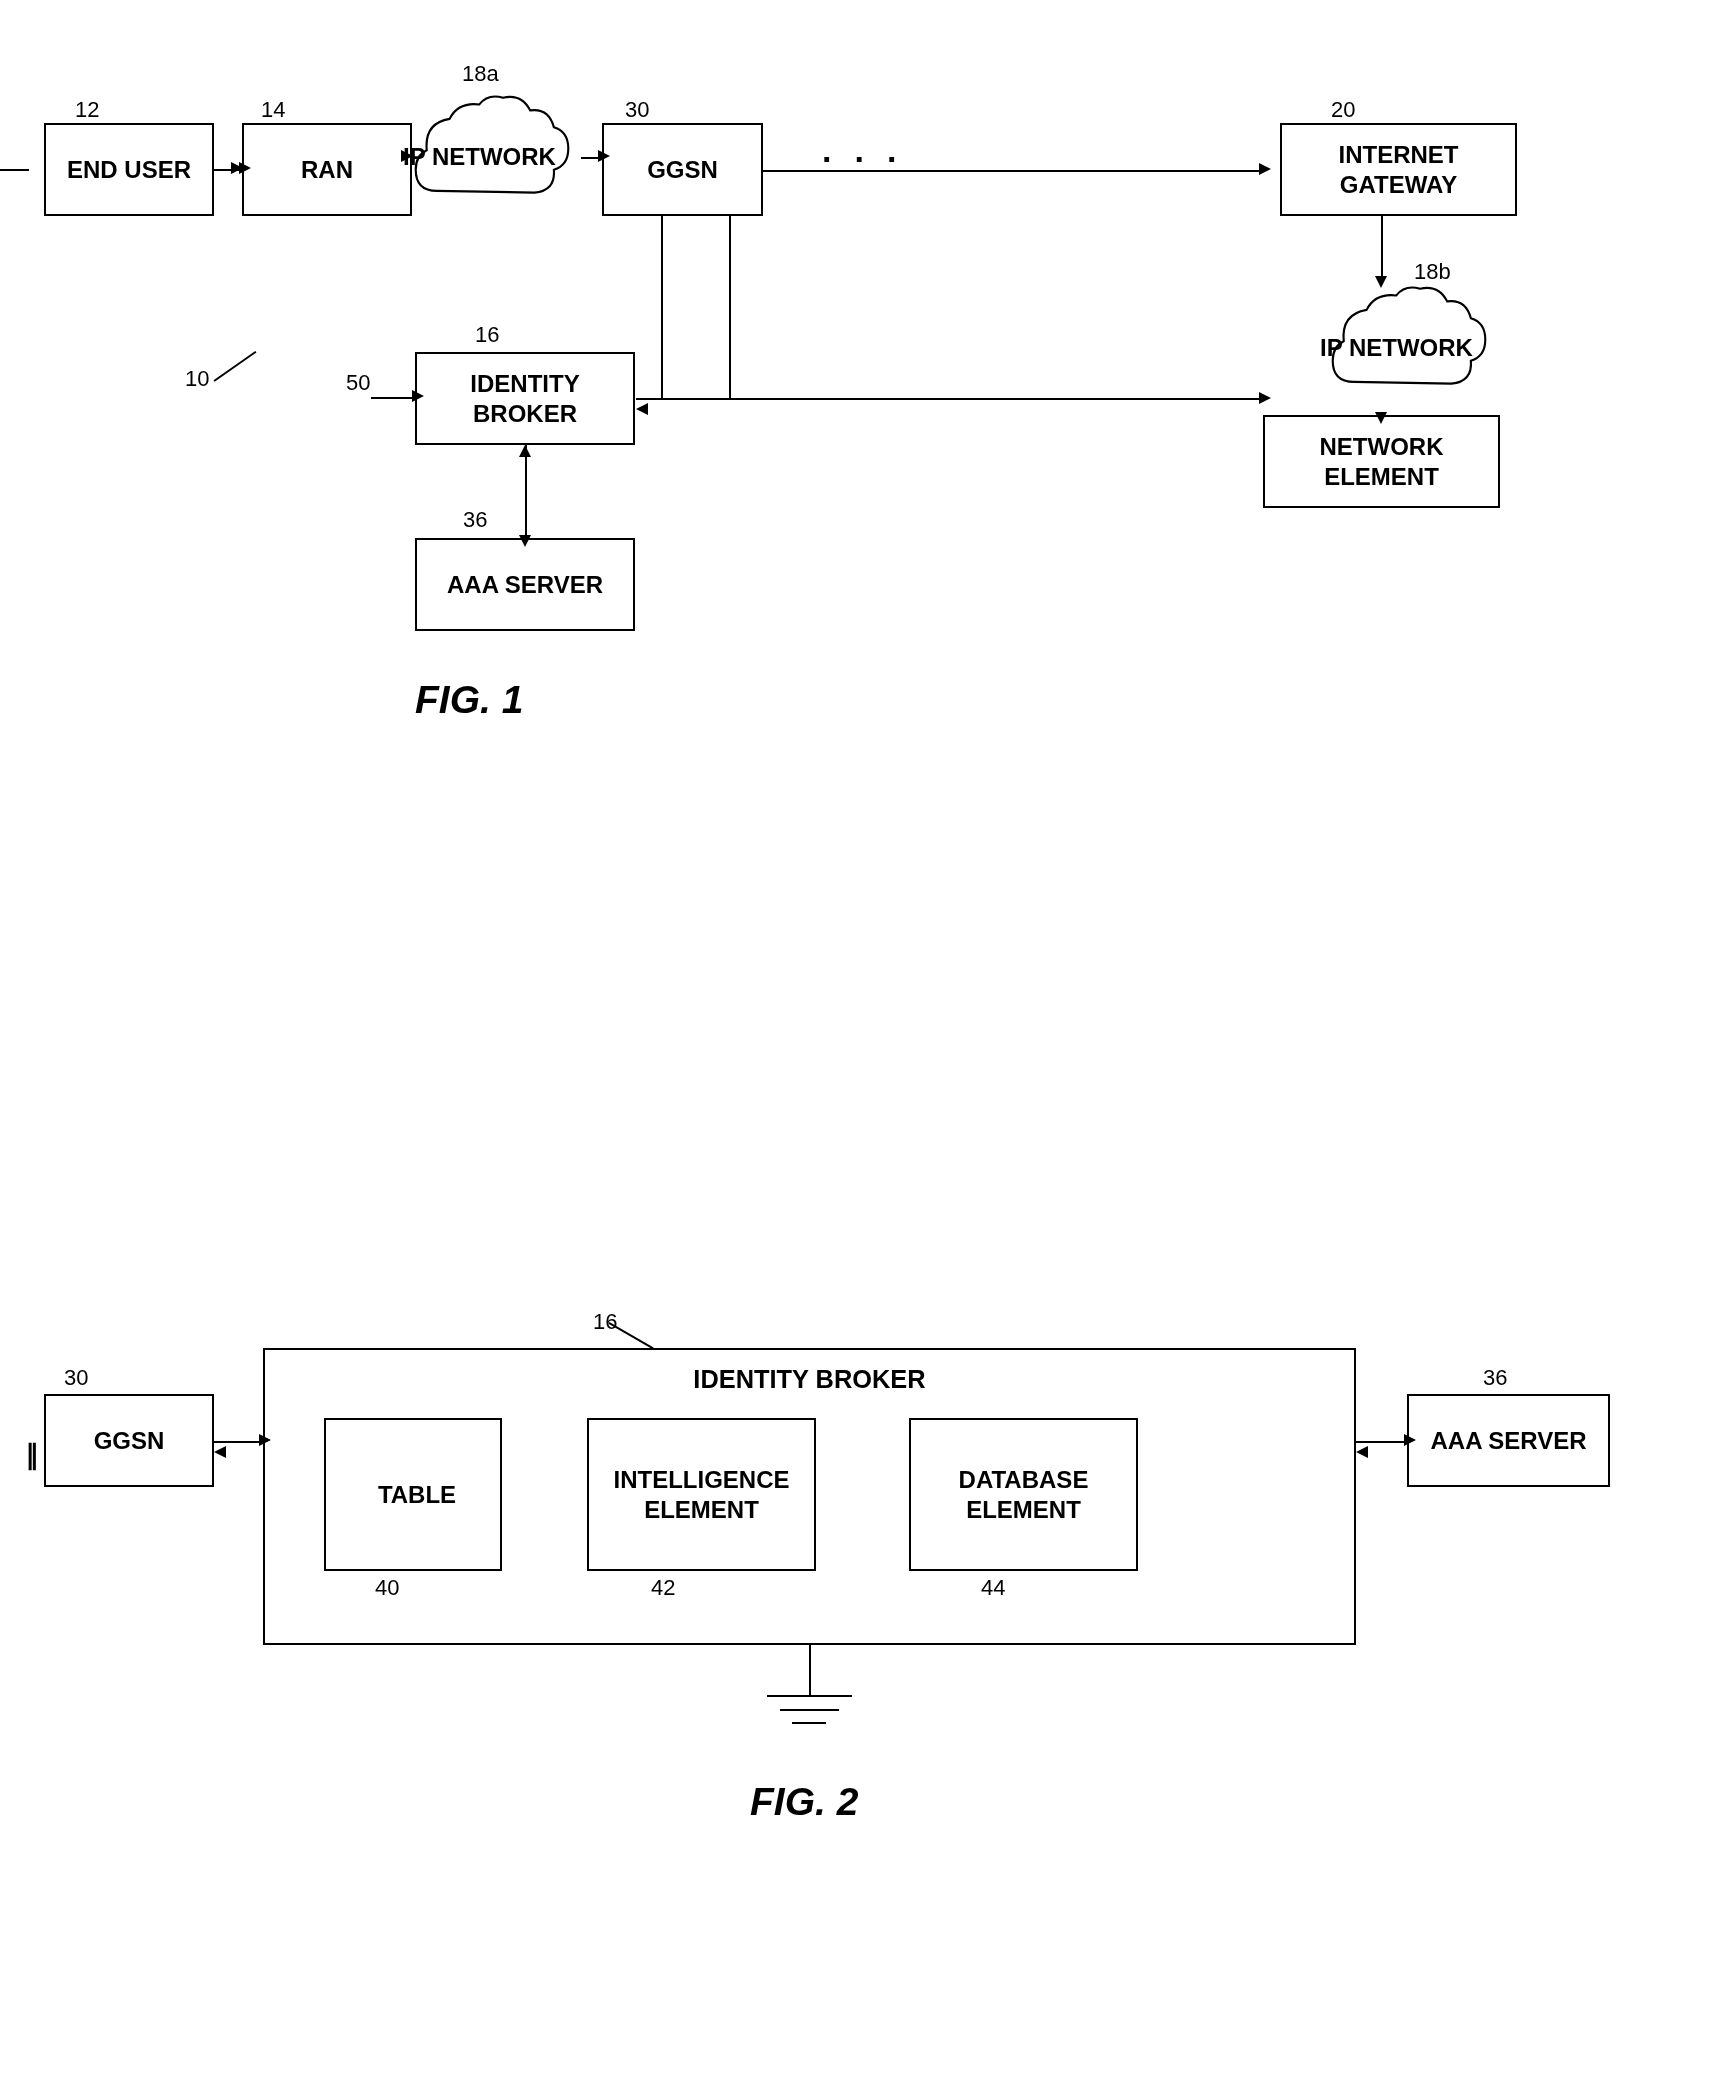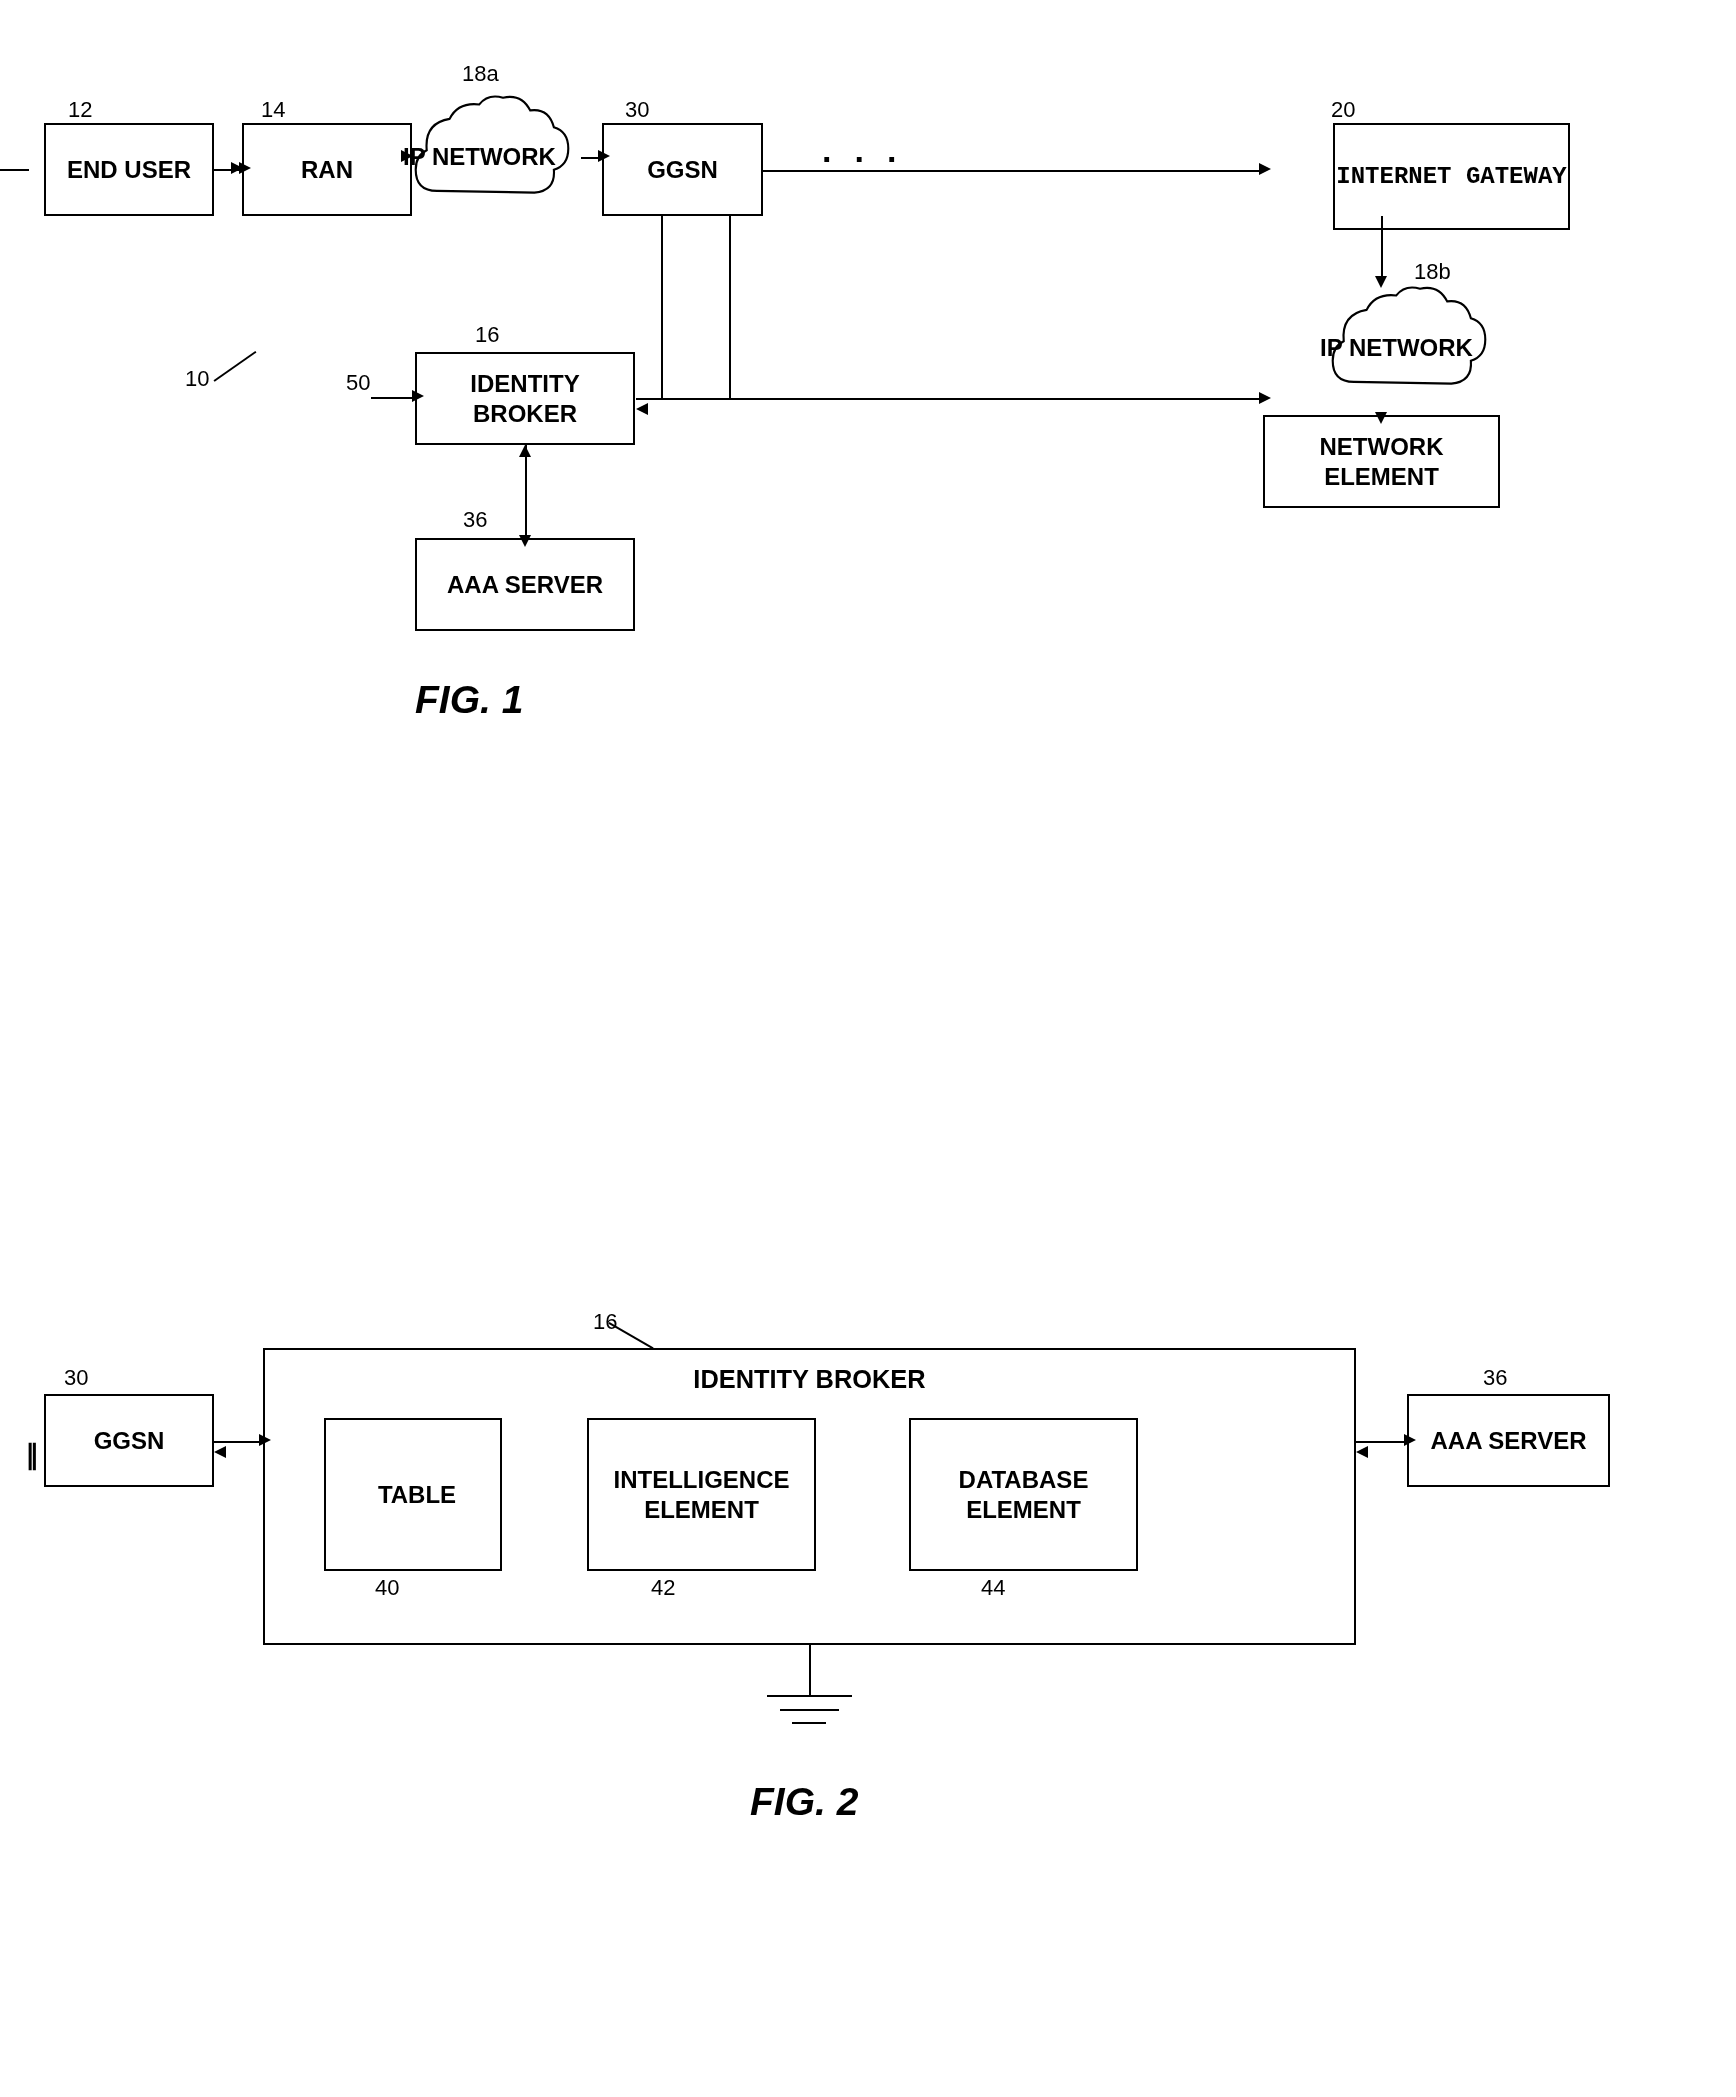--- a/index.html
+++ b/index.html
@@ -137,21 +137,21 @@
       background: #000;
       transform-origin: left center;
       transform: rotate(-35deg);
     }
   </style>
 </head>
 <body>
 
 <div class="diagram-container">
 
-  <span class="ref" style="left:68px; top:97px;text-align:right;">12</span>
+  <span class="ref" style="left:75px; top:97px;text-align:right;">12</span>
 
   <div class="box" style="left:44px; top:123px; width:170px; height:93px;">
     <span>END USER</span>
   </div>
 
   <span class="ref" style="left:261px; top:97px;">14</span>
 
   <div class="box" style="left:242px; top:123px; width:170px; height:93px;">
     <span>RAN</span>
   </div>
@@ -189,21 +189,21 @@
 
   <div class="box" style="left:602px; top:123px; width:161px; height:93px;">
     <span>GGSN</span>
   </div>
 
   <div class="hline" style="left:581px; top:157px; width:21px;"></div>
   <div class="arrow-right" style="left:598px; top:150px;"></div>
 
   <span class="ref" style="left:1331px; top:97px;">20</span>
 
-  <div class="box" style="left:1333px; top:123px; width:237px; height:107px;font-family:Liberation Mono, monospace;">
+  <div class="box" style="left:1280px; top:123px; width:237px; height:93px;">
     <span>INTERNET
 GATEWAY</span>
   </div>
 
   <div class="hline" style="left:763px; top:170px; width:500px;"></div>
   <div class="arrow-right" style="left:1259px; top:163px;"></div>
 
   <div class="dots" style="left:822px; top:131px;">. . .</div>
 
   <span class="ref" style="left:1414px; top:259px;">18b</span>

